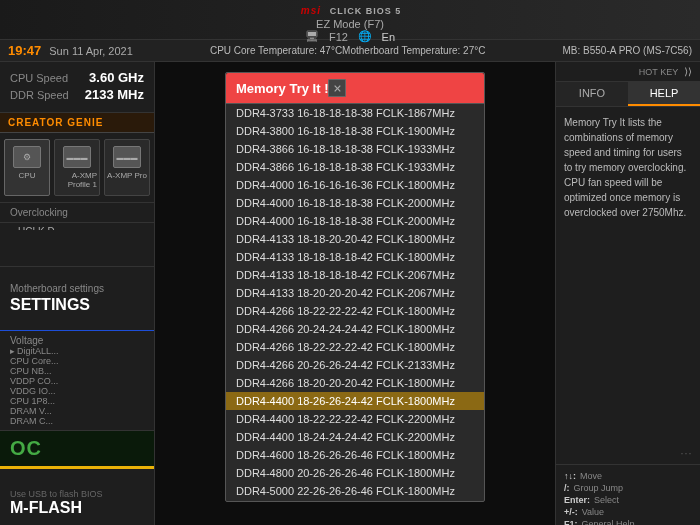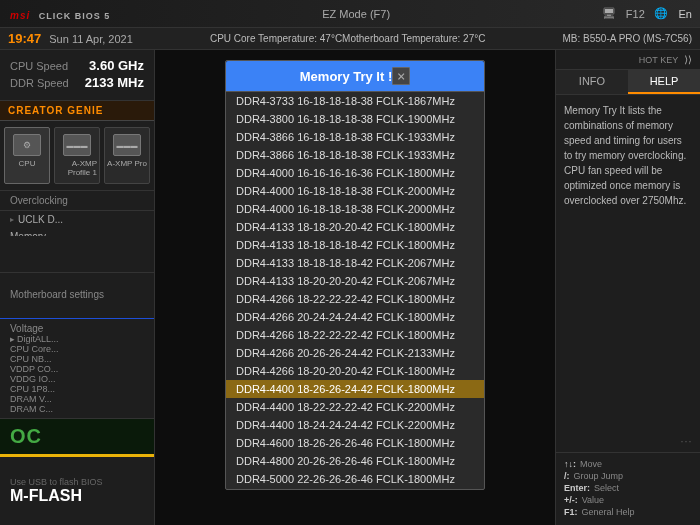--- a/index.html
+++ b/index.html
@@ -8,27 +8,28 @@
       height: 525px;
       background: #1a1a1a;
       font-family: 'Segoe UI', Tahoma, Geneva, Verdana, sans-serif;
       overflow: hidden;
       position: relative;
     }
 
     
     .top-bar {
       width: 100%;
-      height: 28px;
+      height: 40px;
       background: linear-gradient(90deg, #1a1a1a 0%, #2a2a2a 100%);
       display: flex;
       align-items: center;
       justify-content: space-between;
       padding: 0 8px;
       border-bottom: 1px solid #333;
+      flex-direction: column;
     }
     .msi-logo {
       color: #cc0000;
       font-weight: bold;
       font-size: 13px;
       letter-spacing: 1px;
     }
     .msi-logo span {
       color: #ffffff;
       font-size: 10px;
@@ -322,23 +323,23 @@
       background: #2a2a2a;
       border: 1px solid #555;
       border-radius: 2px;
       display: flex;
       flex-direction: column;
       max-height: 430px;
     }
     .modal-header {
       display: flex;
       align-items: center;
-      justify-content: center;
+      justify-content: flex-start;
       padding: 6px 10px;
-      background: #3b82f6;
+      background: #ef4444;
       border-bottom: 1px solid #555;
       border-radius: 2px 2px 0 0;
     }
     .modal-title {
       color: #fff;
       font-size: 13px;
       font-weight: bold;
     }
     .modal-close {
       color: #aaa;
@@ -463,20 +464,21 @@
         <span>Memory</span>
       </div>
       <div class="sidebar-item">
         <span class="arrow">▸</span>
         <span>Advance...</span>
       </div>
     </div>
 
     <div class="settings-section">
       <div class="settings-label">Motherboard settings</div>
+      <div class="settings-title">SETTINGS</div>
     </div>
 
     <div class="voltage-section">
       <div class="voltage-label">Voltage</div>
       <div style="font-size:9px;color:#888;">
         <div>▸ DigitALL...</div>
         <div>CPU Core...</div>
         <div>CPU NB...</div>
         <div>VDDP CO...</div>
         <div>VDDG IO...</div>

